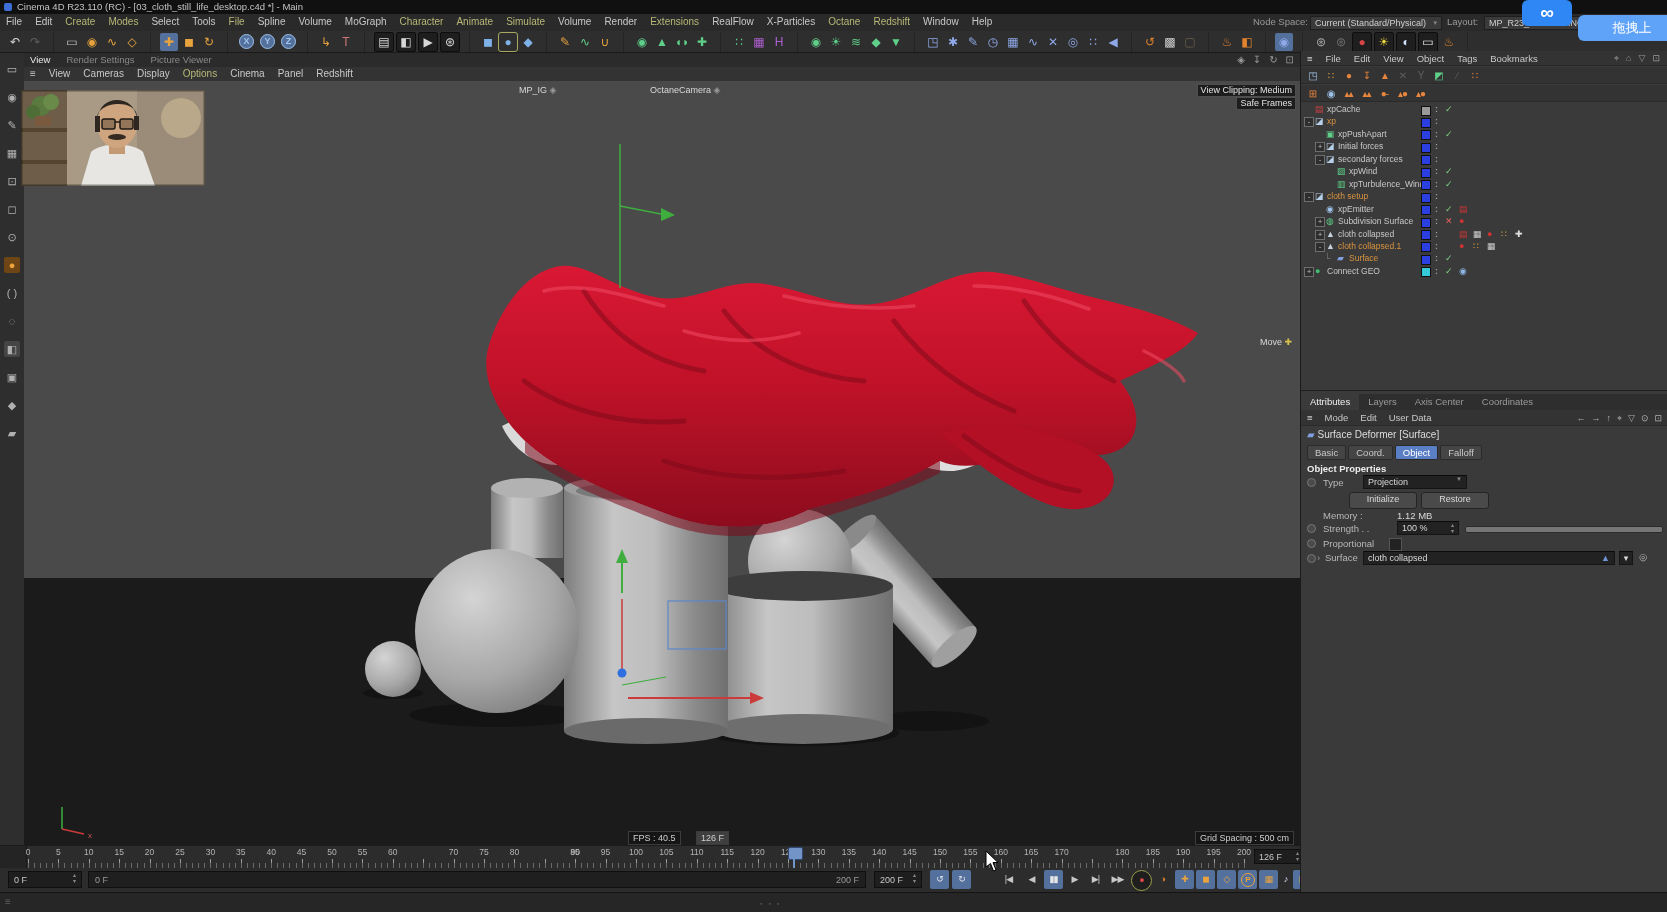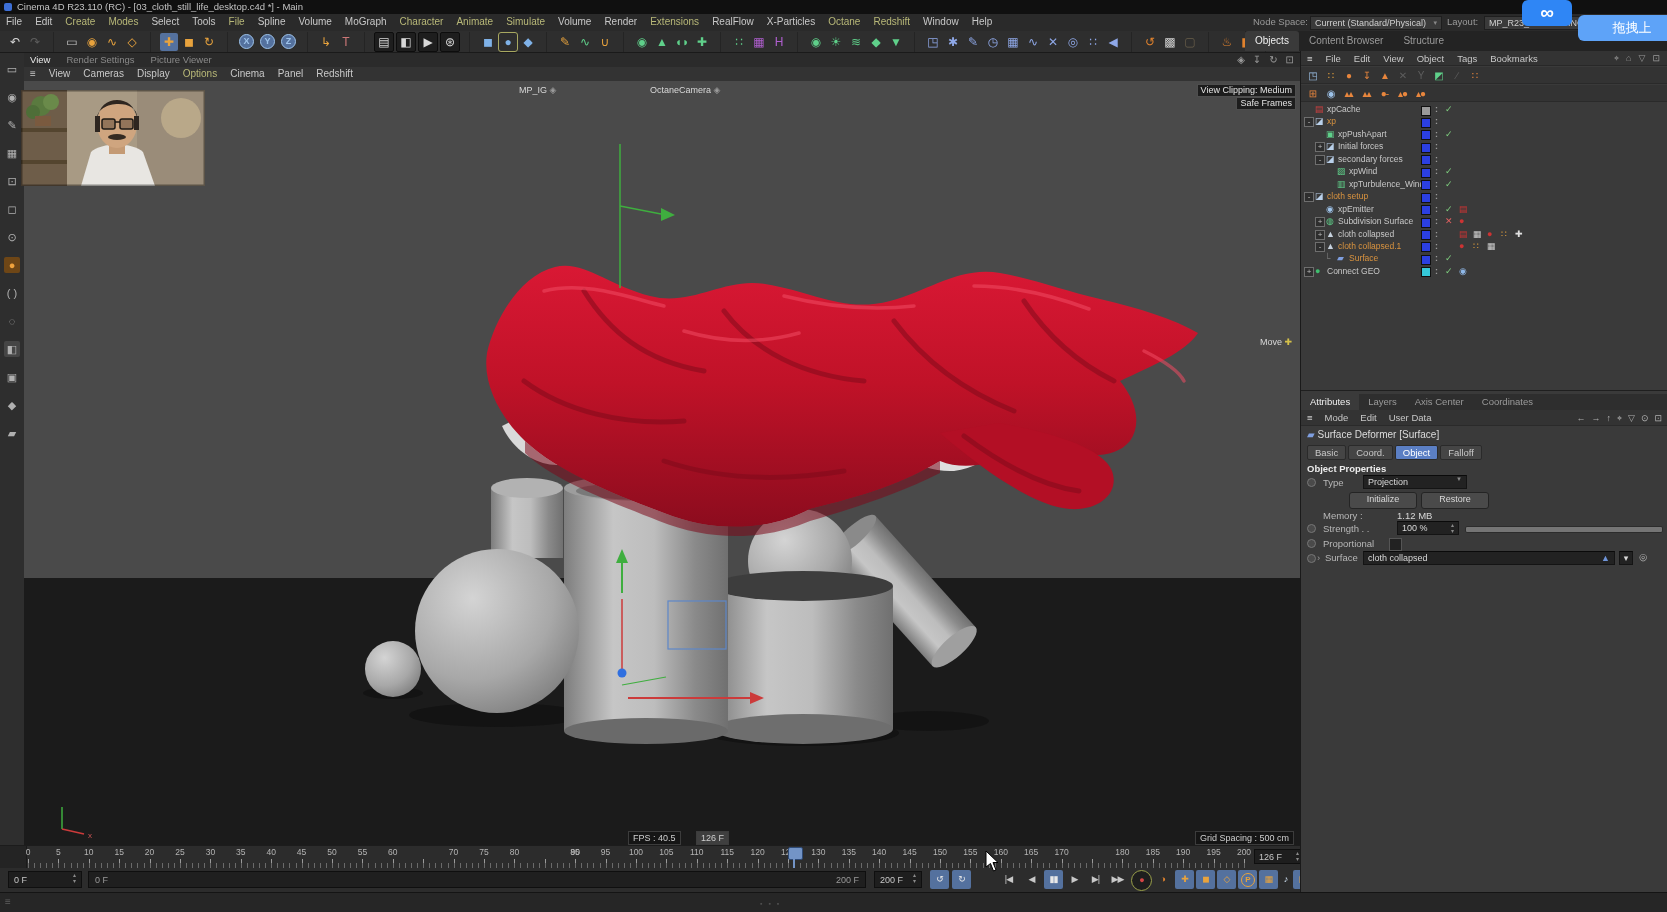--- a/index.html
+++ b/index.html
@@ -446,21 +446,20 @@
       <rect x="74" y="26" width="5" height="16" fill="#2e2620"></rect>
         <rect x="113" y="26" width="5" height="14" fill="#2e2620"></rect>
       <rect x="81" y="29" width="13" height="10" rx="2" fill="rgba(35,28,22,0.35)" stroke="#1e1a16" stroke-width="1.5"></rect>
       <rect x="99" y="29" width="13" height="10" rx="2" fill="rgba(35,28,22,0.35)" stroke="#1e1a16" stroke-width="1.5"></rect>
       <line x1="94" y1="32" x2="99" y2="32" stroke="#1e1a16" stroke-width="1.5"></line>
       <ellipse cx="96" cy="47" rx="9" ry="3" fill="#332a22"></ellipse>
       <rect x="0" y="0" width="184" height="96" fill="none" stroke="rgba(0,0,0,0.4)" stroke-width="3"></rect>
     </svg>
   </div>
 
-  <div class="paneltabs" id="panel-tabs"><span class="ptab active">Objects</span><span class="ptab">Content Browser</span><span class="ptab">Structure</span></div>
 
   <div class="rightpanel">
     <div class="om-menu" id="om-menu">
         <span>≡</span>
         <span>File</span>
         <span>Edit</span>
         <span>View</span>
         <span>Object</span>
         <span>Tags</span>
         <span>Bookmarks</span>

